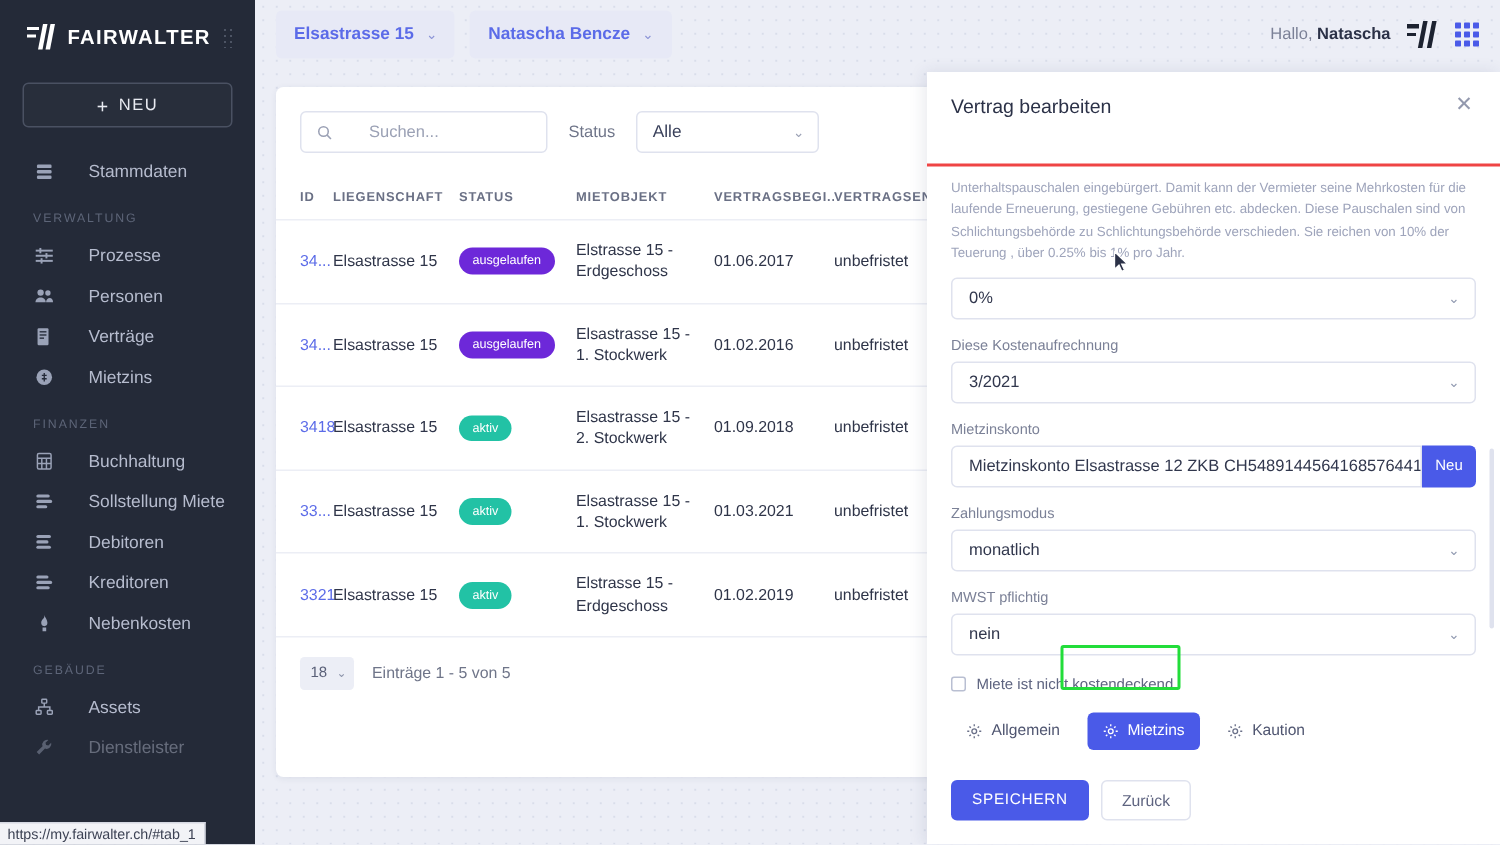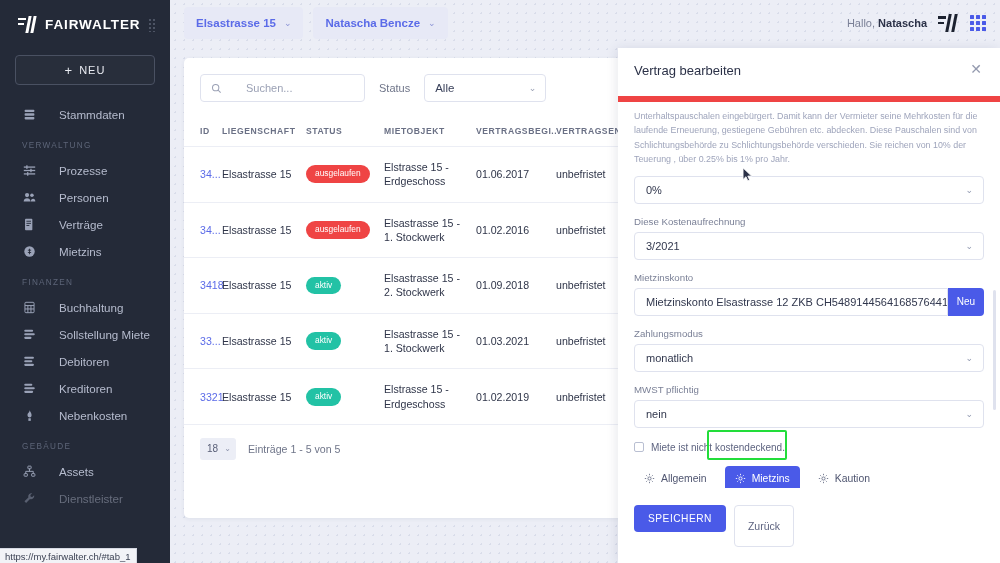--- a/index.html
+++ b/index.html
@@ -177,21 +177,21 @@
     line-height: 1.35;
   }
   tbody td:first-child { padding-left: 16px; }
   tbody tr:last-child td { border-bottom: 1px solid #eceef5; }
   .id-cell { color: #5b6be8; cursor: pointer; }
   .badge {
     display: inline-block; border-radius: 9px;
     padding: 3px 9px 3.5px; font-size: 8.4px;
     color: #fff; white-space: nowrap;
   }
-  .badge.ausgelaufen { background: #ef4444; }
+  .badge.ausgelaufen { background: #6d28d9; }
   .badge.aktiv { background: #22c2a5; }
 
   .tfoot {
     display: flex; align-items: center; gap: 12px;
     padding: 13px 0 0 16px;
   }
   .per-page {
     position: relative; width: 36px; height: 22px;
     background: #eceef6; border-radius: 3px;
     display: flex; align-items: center; padding-left: 7px;
@@ -204,22 +204,22 @@
   .panel {
     position: absolute; left: 618px; top: 48px;
     width: 382px; height: 515px;
     background: #ffffff;
     box-shadow: -2px 0 10px rgba(40,50,90,.10);
     z-index: 60;
     display: flex; flex-direction: column;
   }
   .panel-head {
     display: flex; align-items: center;
-    padding: 14px 16px 18px 16px;
-    border-bottom: 6px solid #ef4444;
+    padding: 14px 16px 31px 16px;
+    border-bottom: 2px solid #ef4444;
     flex: none;
   }
   .panel-title { font-size: 13px; color: #2b3147; }
   .panel-close {
     margin-left: auto; width: 16px; height: 16px;
     color: #9399ae; font-size: 14px; line-height: 14px;
     text-align: center; cursor: pointer;
   }
   .panel-body {
     flex: 1; overflow: hidden; padding: 7px 16px 0 16px;
@@ -286,21 +286,21 @@
   .btn-primary {
     background: #4a5ae8; color: #fff;
     height: 27px; padding: 0 14px; border-radius: 4px;
     font-size: 10.2px; letter-spacing: .5px;
     display: flex; align-items: center; justify-content: center;
     cursor: pointer; border: none;
     font-family: "Liberation Sans", sans-serif;
   }
   .btn-ghost {
     background: #fff; color: #5e6480;
-    height: 42px; padding: 0 13px; border-radius: 4px;
+    height: 27px; padding: 0 13px; border-radius: 4px;
     border: 1px solid #dfe2ee; font-size: 10.5px;
     display: flex; align-items: center; justify-content: center;
     cursor: pointer;
     font-family: "Liberation Sans", sans-serif;
   }
   .cursor-arrow {
     position: absolute; left: 742px; top: 167px;
     width: 11px; height: 16px; z-index: 80; pointer-events: none;
   }
   .scroll-track {

